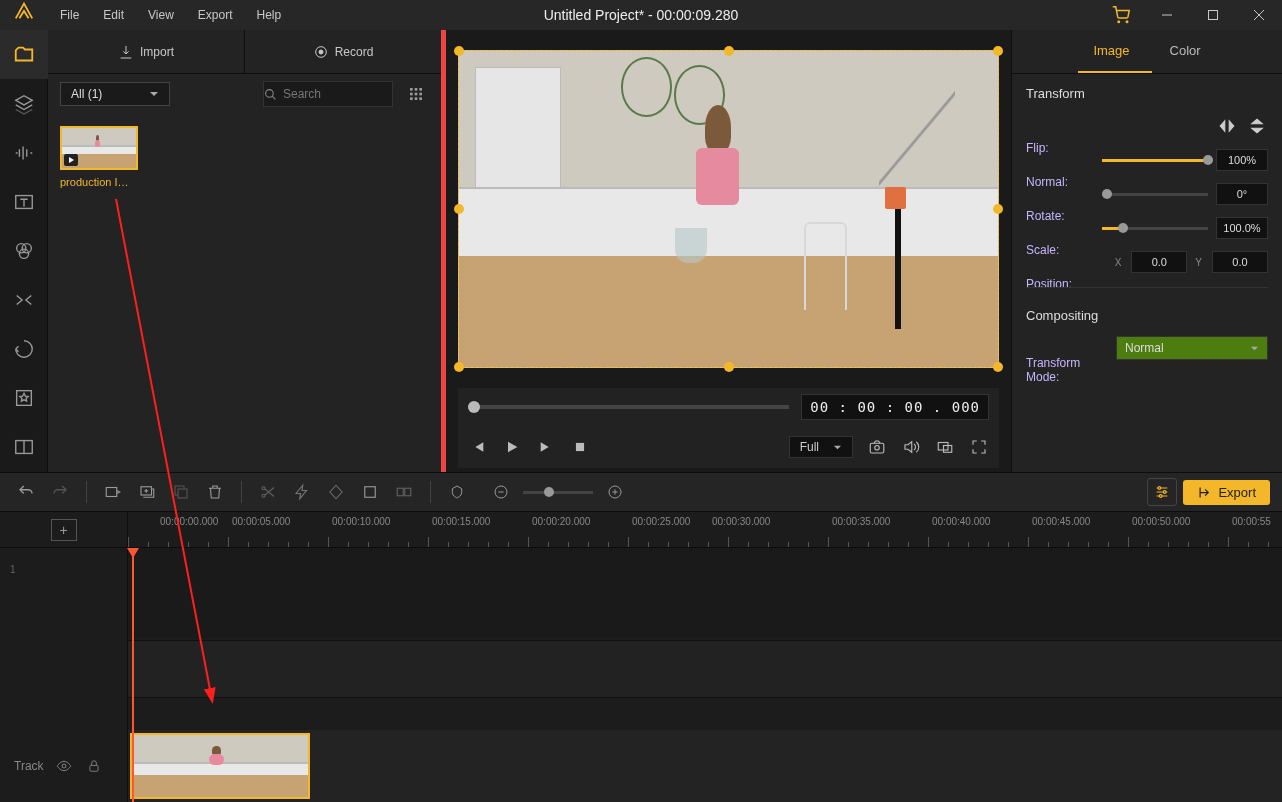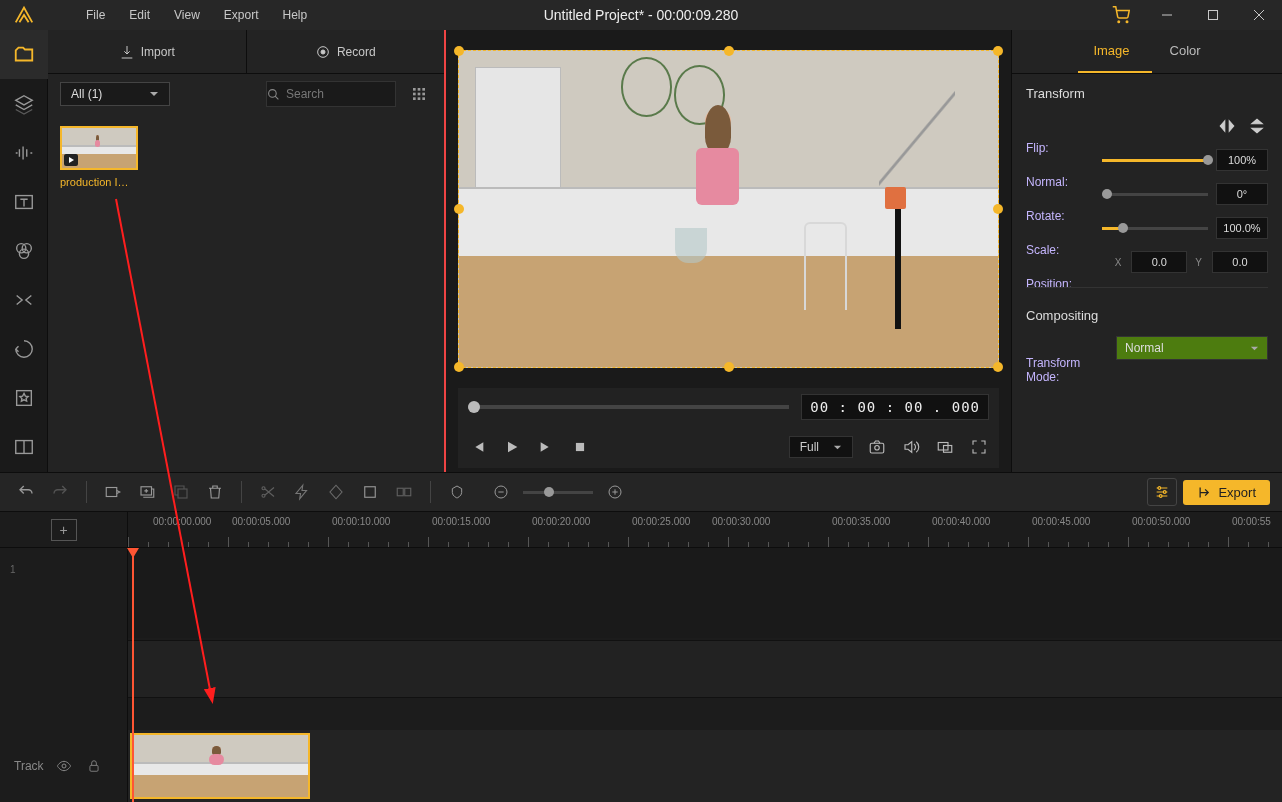--- a/index.html
+++ b/index.html
@@ -10,23 +10,22 @@
   background: #1e1e1e;
   width: 1282px;
   height: 802px;
   overflow: hidden;
   user-select: none;
 }
 .titlebar {
   height: 30px;
   background: #272727;
   display: flex;
-  align-items: center;
+  align-items: flex-start;
   position: relative;
-  gap: 26px;
 }
 .logo {
   width: 48px;
   display: flex;
   justify-content: center;
   align-items: center;
 }
 .menu { display: flex; height: 30px; }
 .menu-item {
   padding: 0 12px;
@@ -82,21 +81,21 @@
 }
 .side-btn.active {
   background: #2b2b2b;
 }
 .side-btn.active svg { stroke: #f5b72a; }
 .media-panel {
   width: 398px;
   background: #232323;
   display: flex;
   flex-direction: column;
-  border-right: 2px solid #ef4444;
+  border-right: 5px solid #ef4444;
 }
 .media-tabs {
   height: 44px;
   display: flex;
   border-bottom: 1px solid #0d0d0d;
 }
 .media-tab {
   flex: 1;
   display: flex;
   align-items: center;
@@ -746,21 +745,21 @@
     </div>
   </div>
 </div>
 
 <div class="timeline">
   <div class="ruler">
     <div class="ruler-add">
       <div class="add-track">+</div>
     </div>
     <div class="ruler-ticks" id="ruler-ticks">
-        <div class="tick-label" style="left: 4px; padding-left: 21px;">00:00:00.000</div>
+        <div class="tick-label" style="left: 11px; padding-left: 21px;">00:00:00.000</div>
         <div class="tick" style="left: 0px; height: 10px;"></div>
         <div class="tick" style="left: 20px; height: 5px;"></div>
         <div class="tick" style="left: 40px; height: 5px;"></div>
         <div class="tick" style="left: 60px; height: 5px;"></div>
         <div class="tick" style="left: 80px; height: 5px;"></div>
         <div class="tick-label" style="left: 104px;">00:00:05.000</div>
         <div class="tick" style="left: 100px; height: 10px;"></div>
         <div class="tick" style="left: 120px; height: 5px;"></div>
         <div class="tick" style="left: 140px; height: 5px;"></div>
         <div class="tick" style="left: 160px; height: 5px;"></div>

